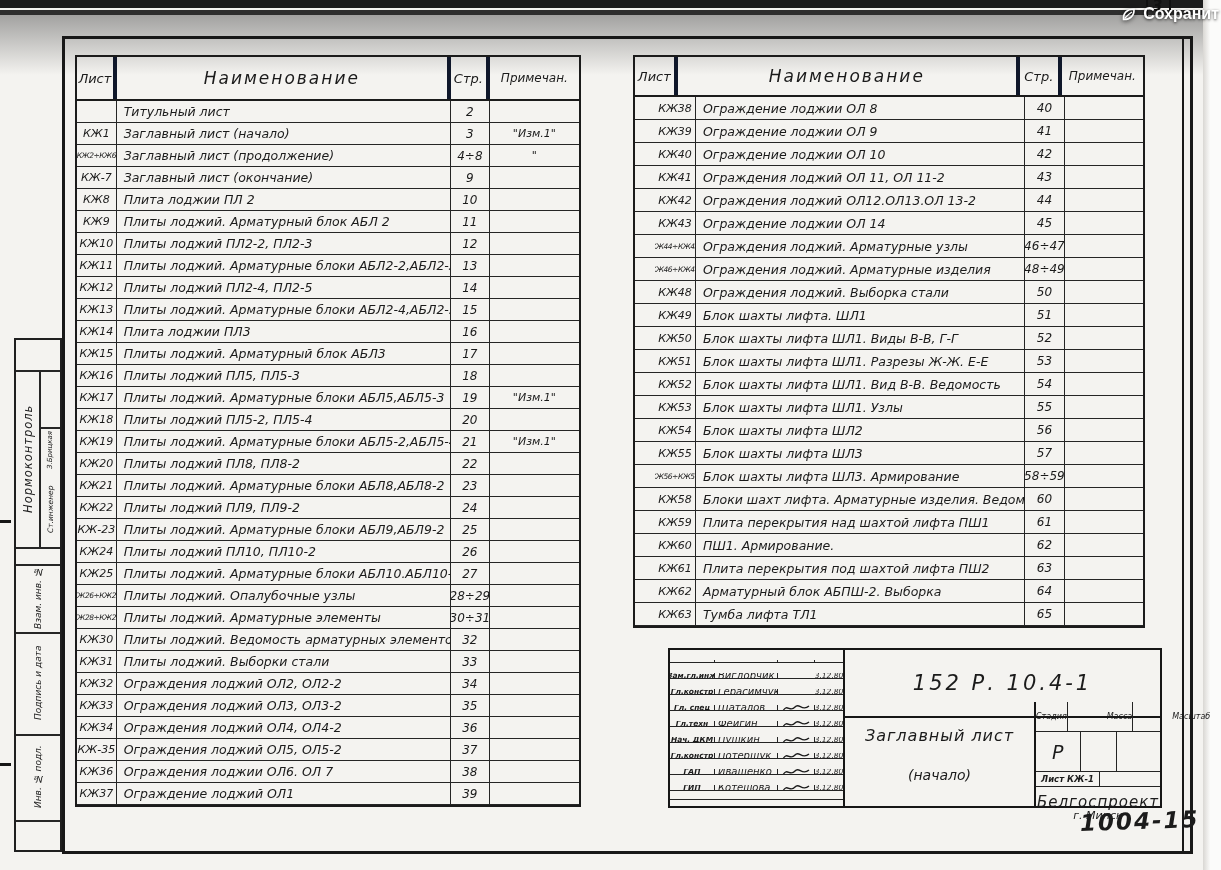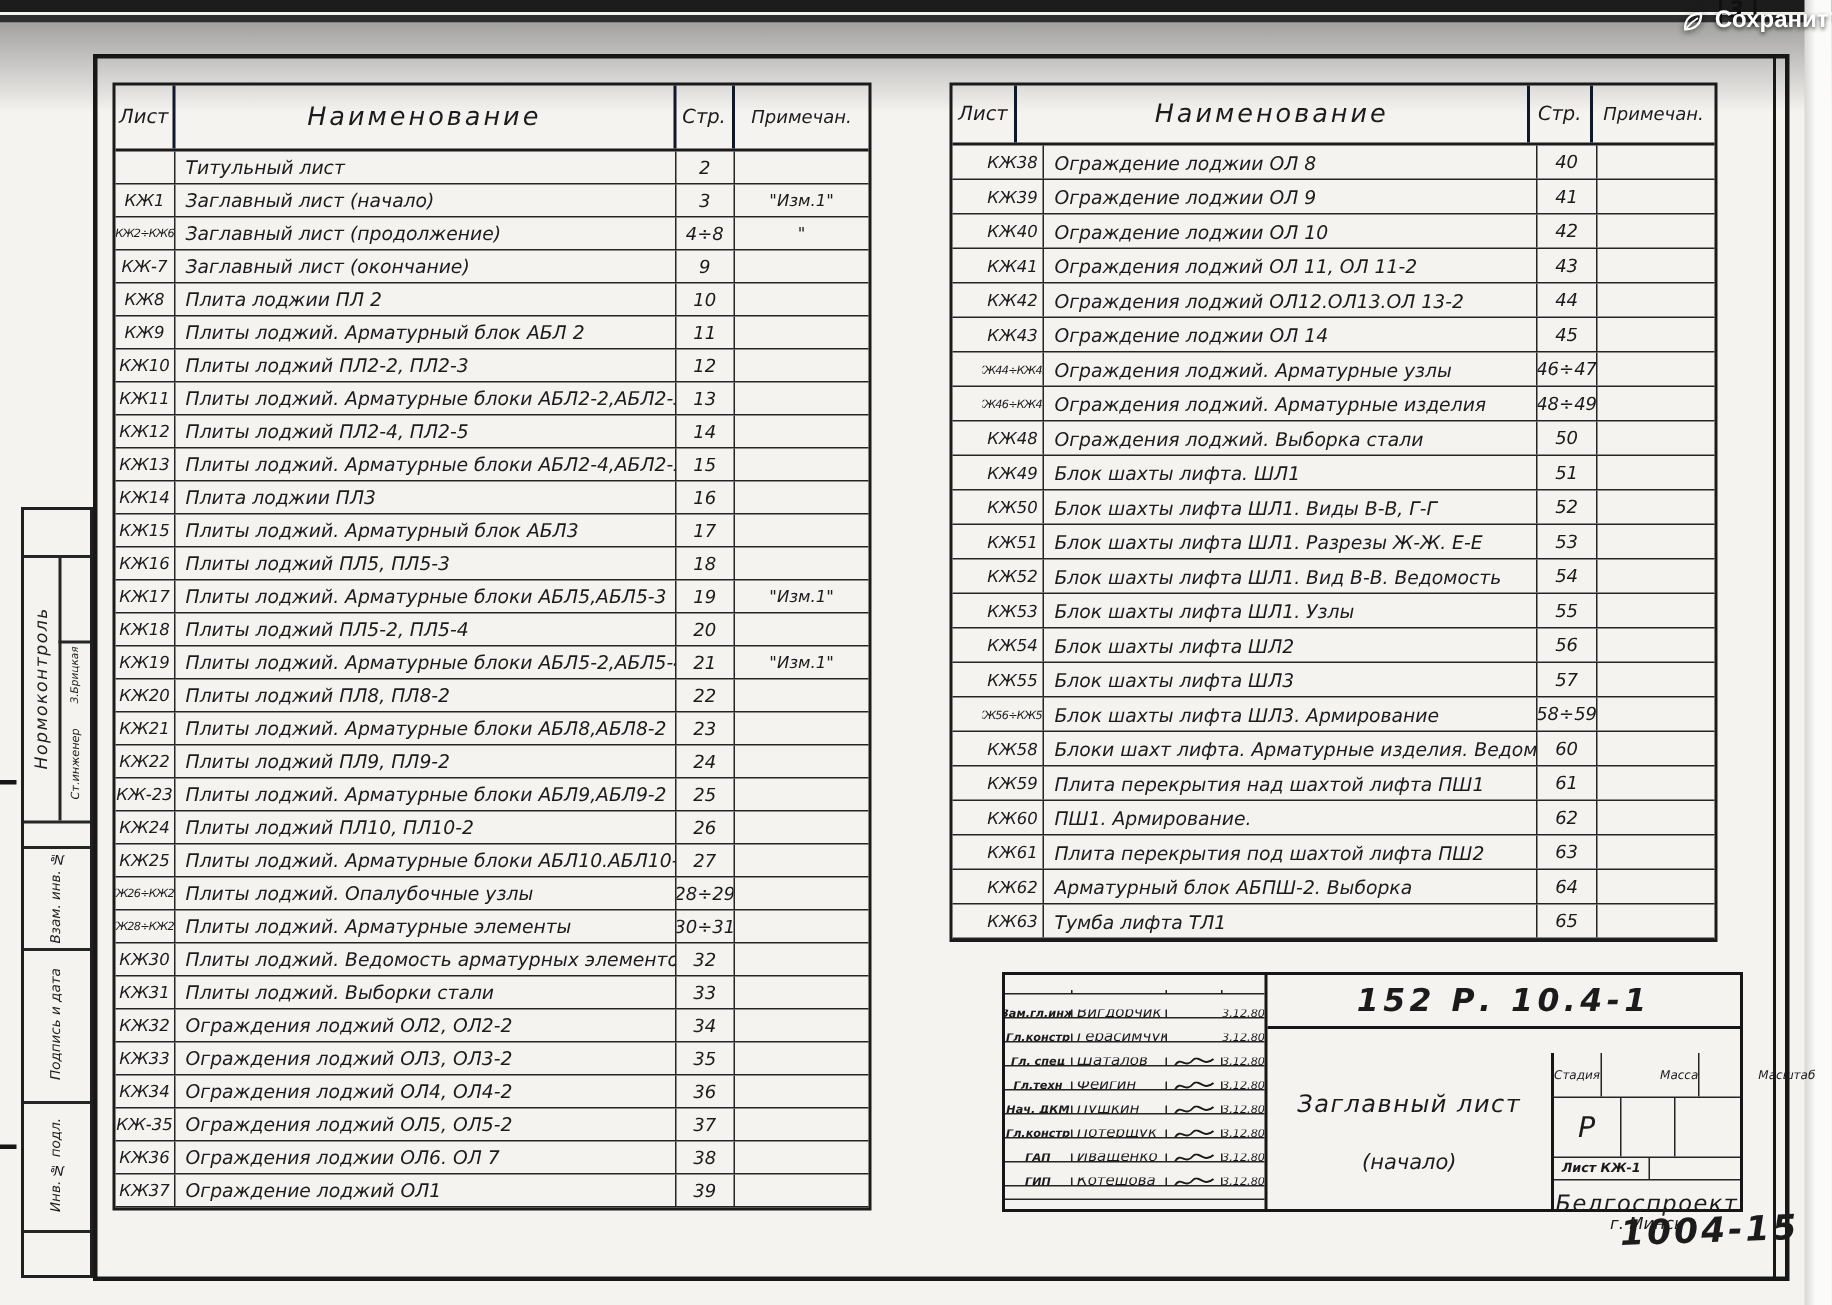--- a/index.html
+++ b/index.html
@@ -34,21 +34,21 @@
   .strip .hline { position:absolute; left:0; width:100%; height:1.6px; background:#262626; }
   .strip .vline { position:absolute; width:1.6px; background:#262626; }
   .vtext { position:absolute; writing-mode:vertical-rl; transform:rotate(180deg);
            font-style:italic; color:#1d1d1d; display:flex; align-items:center; justify-content:center;
            text-align:center; white-space:nowrap; }
   .tick { position:absolute; left:0; width:11px; height:3px; background:#161616; }
   
   .tbl { position:absolute; border:2.5px solid #1b1b1b; }
   .hdr { display:flex; align-items:stretch; border-bottom:2px solid #1b1b1b; }
   .hdr .c { display:flex; align-items:center; justify-content:center;
-            font-style:italic; border-right:2px solid #0f172a; }
+            font-style:italic; border-right:4px solid #0f172a; }
   .hdr .c:last-child { border-right:none; }
   .h-sheet { font-size:13px; }
   .h-name  { font-size:17px; letter-spacing:2px; }
   .h-page  { font-size:13px; }
   .h-note  { font-size:12px; }
   .row { display:flex; align-items:stretch; border-bottom:1.6px solid #252525; }
   .row .c { display:flex; align-items:center; font-style:italic;
             border-right:1.8px solid #252525; overflow:hidden; white-space:nowrap; }
   .row .c:last-child { border-right:none; }
   .c-sheet { justify-content:center; font-size:11px; }
@@ -73,23 +73,23 @@
   .sig-row { display:flex; align-items:stretch; height:16px; border-bottom:1.4px solid #242424; }
   .sig-row.lead  { height:13px; }
   .sig-row.tail  { height:9px; }
   .sig-row .sc { display:flex; align-items:center; font-style:italic;
                  border-right:1.4px solid #242424; overflow:hidden; white-space:nowrap;margin-top:10px; }
   .sig-row .sc:last-child { border-right:none;font-style:italic; }
   .sc-role { width:45px; justify-content:center; font-size:7.5px; font-weight:bold; }
   .sc-name { width:63px; padding-left:3px; font-size:10px; }
   .sc-sig  { width:37px; justify-content:center; }
   .sc-date { width:28px; justify-content:center; font-size:7.5px; }
-  .doc-box { position:absolute; left:175px; top:0; right:0; height:36px;
+  .doc-box { position:absolute; left:175px; top:0; right:0; height:68px;
              border-bottom:2px solid #161616; display:flex; align-items:center; justify-content:center;
-             font-style:italic; font-size:21px; letter-spacing:3px;font-weight:bold; }
+             font-style:italic; font-size:21px; letter-spacing:3px; }
   .title-box { position:absolute; left:175px; top:52px; width:189px; bottom:0;
                display:flex; flex-direction:column; align-items:center; justify-content:center; gap:22px;
                font-style:italic; }
   .title-main { font-size:16px; letter-spacing:1px; }
   .title-sub  { font-size:14px; }
   .right-box { position:absolute; left:364px; top:52px; right:0; bottom:0; border-left:2px solid #161616; }
   .rb-hdr { display:flex; height:30px; border-bottom:1.5px solid #242424;gap:39px; }
   .rb-hdr .rc { display:flex; align-items:center; justify-content:center; font-style:italic;
                 font-size:8px; border-right:1.5px solid #242424; }
   .rb-hdr .rc:last-child { border-right:none; }

